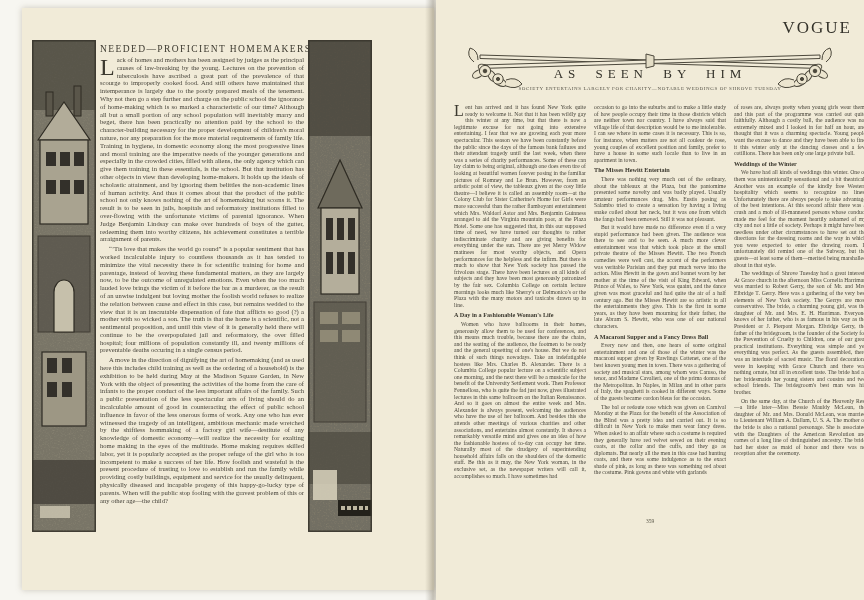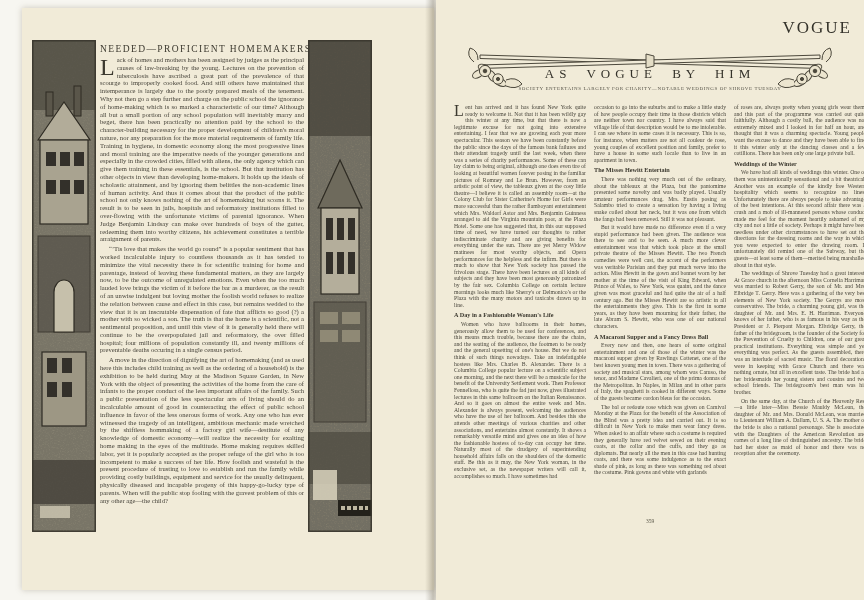--- a/index.html
+++ b/index.html
@@ -160,21 +160,21 @@
         <ellipse cx="346" cy="44" rx="7" ry="3.6" transform="rotate(-25 346 44)"></ellipse>
         <circle cx="361" cy="33" r="5.6"></circle>
         <circle cx="361" cy="33" r="1.8" fill="#4c483c"></circle>
         <circle cx="348" cy="41" r="5.2"></circle>
         <circle cx="348" cy="41" r="1.6" fill="#4c483c"></circle>
         <path d="M372 24 q8 -6 4 -14 q-8 2 -8 12"></path>
         <path d="M340 48 q-10 4 -16 -2 q6 -8 16 -4"></path>
       </g>
     </svg>
 
-    <div class="rp-title">AS VOGUE BY HIM</div>
+    <div class="rp-title">AS SEEN BY HIM</div>
     <div class="rp-subtitle">SOCIETY ENTERTAINS LARGELY FOR CHARITY—NOTABLE WEDDINGS OF SHROVE TUESDAY</div>
 
     <div class="col col1">
       <p><span class="dropcap-r">L</span><span>ent has arrived and it has found New York quite ready to welcome it.  Not that it has been wildly gay this winter at any time, but that there is now a legitimate excuse for not going into extensive entertaining.  I fear that we are growing each year more spectacular.  This season we have been constantly before the public since the days of the famous bank failures and their attendant tragedy until the last week, when there was a series of charity performances.  Some of these can lay claim to being original, although one does even tire of looking at beautiful women forever posing in the familiar pictures of Romney and Le Brun.  However, from an artistic point of view, the tableaux given at the cosy little theatre—I believe it is called an assembly room—at the Colony Club for Sister Catherine's Home for Girls were more successful than the rather flamboyant entertainment which Mrs. Waldorf Astor and Mrs. Benjamin Guinness arranged to aid the Virginia mountain poor, at the Plaza Hotel.  Some one has suggested that, in this our supposed time of need, we have turned our thoughts to rather indiscriminate charity and are giving benefits for everything under the sun.  There are yet Merry Widow matinees for most worthy objects, and Opera performances for the helpless and the infirm.  But there is much to show that New York society has passed the frivolous stage.  There have been lectures on all kinds of subjects and they have been most generously patronized by the fair sex.  Columbia College on certain lecture mornings looks much like Sherry's or Delmonico's or the Plaza with the many motors and taxicabs drawn up in line.</span></p>
       <h3>A Day in a Fashionable Woman's Life</h3>
       <p class="indent">Women who have ballrooms in their homes, generously allow them to be used for conferences, and this means much trouble, because there are the chairs, and the seating of the audience, the footmen to be ready and the general upsetting of one's house.  But we do not think of such things nowadays.  Take an indefatigable hostess like Mrs. Charles B. Alexander.  There is a Columbia College popular lecture on a scientific subject one morning, and the next there will be a musicale for the benefit of the University Settlement work.  Then Professor Fennellosa, who is quite the fad just now, gives illustrated lectures in this same ballroom on the Italian Renaissance.  And so it goes on almost the entire week and Mrs. Alexander is always present, welcoming the audiences who have the use of her ballroom.  And besides this she attends other meetings of various charities and other associations, and entertains almost constantly.  It shows a remarkably versatile mind and gives one an idea of how the fashionable hostess of to-day can occupy her time.  Naturally most of the drudgery of superintending household affairs falls on the shoulders of the domestic staff.  Be this as it may, the New York woman, in the exclusive set, as the newspaper writers will call it, accomplishes so much.  I have sometimes had</p>
     </div>
 
     <div class="col col2">
       <p>occasion to go into the suburbs and to make a little study of how people occupy their time in those districts which are neither town nor country.  I have always said that village life of that description would be to me intolerable.  I can see where in some cases it is necessary.  This is so, for instance, when matters are not all couleur de rose, young couples of excellent position and family, prefer to have a house in some such locale than to live in an apartment in town.</p>

